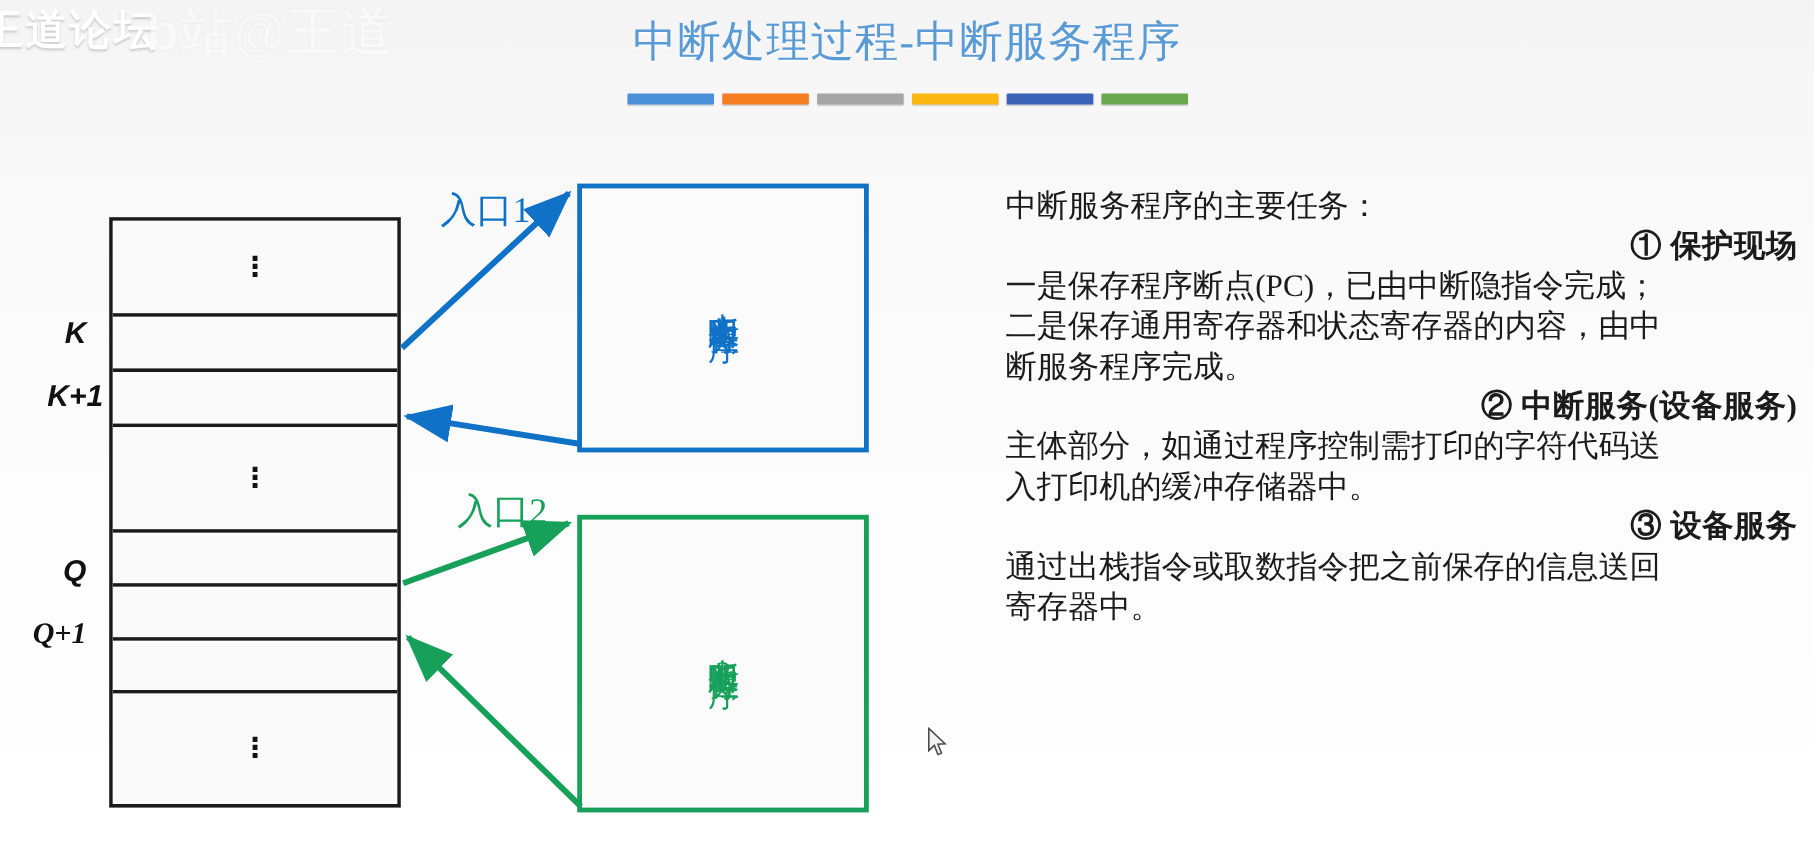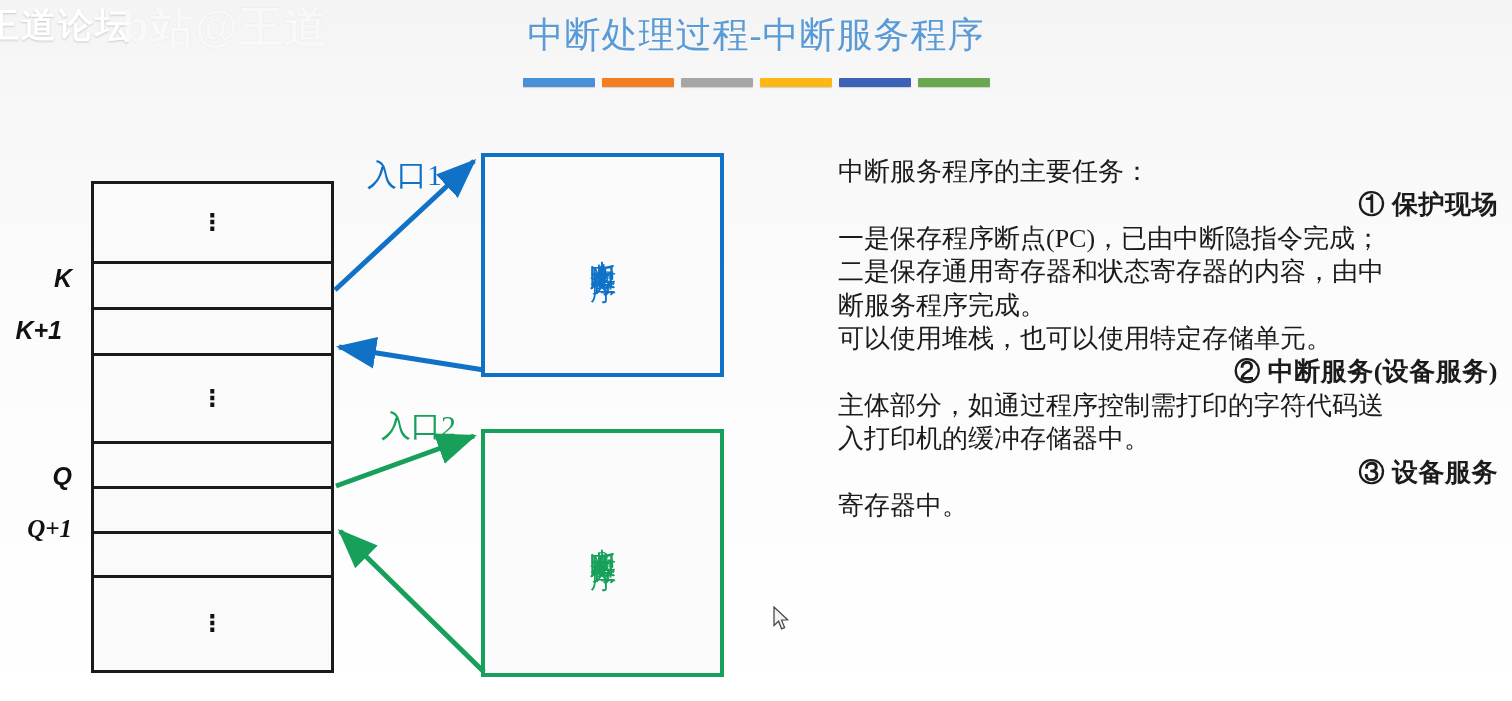--- a/index.html
+++ b/index.html
@@ -222,21 +222,21 @@
   <div id="title-rule">
     <div class="seg" style="background: rgb(74, 144, 217);"></div>
     <div class="seg" style="background: rgb(244, 125, 32);"></div>
     <div class="seg" style="background: rgb(166, 166, 166);"></div>
     <div class="seg" style="background: rgb(252, 183, 19);"></div>
     <div class="seg" style="background: rgb(58, 99, 184);"></div>
     <div class="seg" style="background: rgb(106, 168, 79);"></div>
   </div>
 
   <div class="addr-label" style="left:10px; top:264px; width:62px;">K</div>
-  <div class="addr-label" style="left:0; top:316px; width:62px;">K+1</div>
+  <div class="addr-label" style="left:24px; top:316px; width:62px;">K+1</div>
   <div class="addr-label" style="left:10px; top:462px; width:62px;">Q</div>
   <div class="addr-label" style="left:10px; top:515px; width:62px;font-family:Liberation Serif, serif;">Q+1</div>
 
   <div id="mem-table">
     <div class="row" style="height:80px;">
       <span class="dots">⋮</span>
     </div>
     <div class="row" style="height:46px;"></div>
     <div class="row" style="height:46px;"></div>
     <div class="row" style="height:88px;">
@@ -282,25 +282,25 @@
 
     <path d="M484,672 L340,531" stroke="#17a05a" stroke-width="5" fill="none" marker-end="url(#ah-green)"></path>
   </svg>
 
   <div id="body-text">
     <div class="ln">中断服务程序的主要任务：</div>
     <div class="ln bold">① 保护现场</div>
     <div class="ln">一是保存程序断点(PC)，已由中断隐指令完成；</div>
     <div class="ln">二是保存通用寄存器和状态寄存器的内容，由中</div>
     <div class="ln">断服务程序完成。</div>
-    <div class="ln">可以使用堆栈，也可以使用特定存储单元。</div>
     <div class="ln bold">② 中断服务(设备服务)</div>
     <div class="ln">主体部分，如通过程序控制需打印的字符代码送</div>
     <div class="ln">入打印机的缓冲存储器中。</div>
     <div class="ln bold">③ 设备服务</div>
+    <div class="ln">通过出栈指令或取数指令把之前保存的信息送回</div>
     <div class="ln">寄存器中。</div>
   </div>
 
   <svg id="cursor" viewBox="0 0 17 25">
     <path d="M1,1 L1,19.5 L5.6,15.2 L8.6,22.8 L11.6,21.6 L8.6,14.2 L14.6,13.8 z" fill="#f2f2f2" stroke="#4a4a4a" stroke-width="1.3"></path>
   </svg>
 
 </div>
 
 </body></html>

